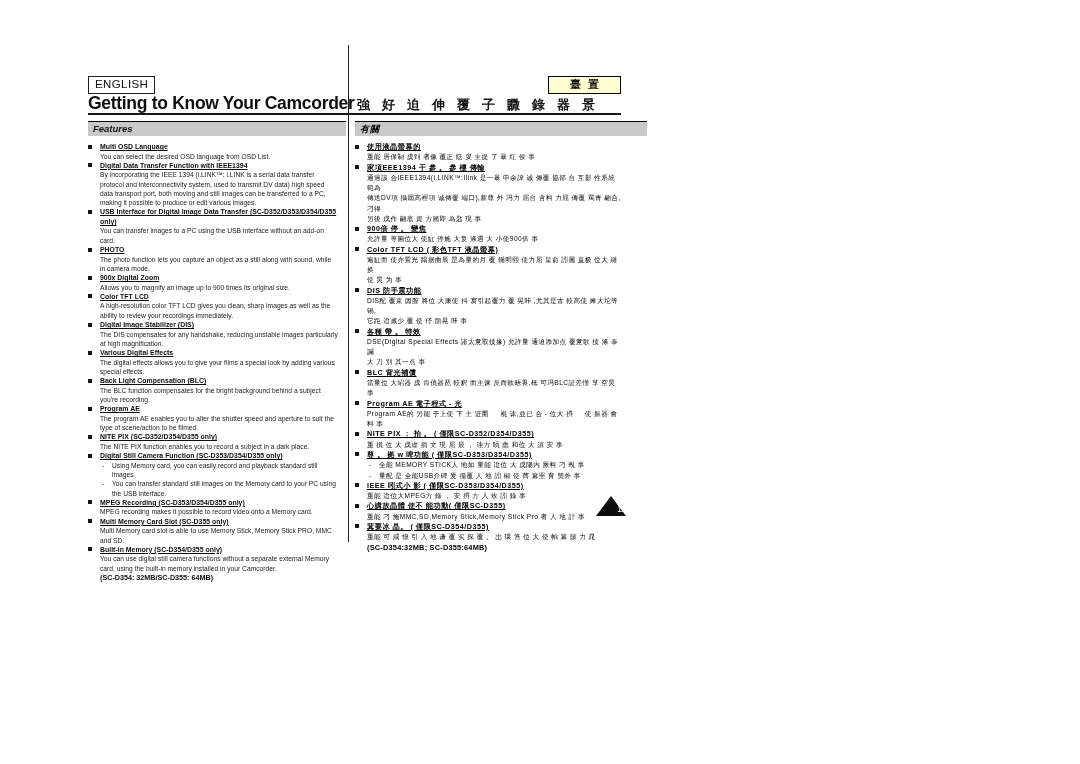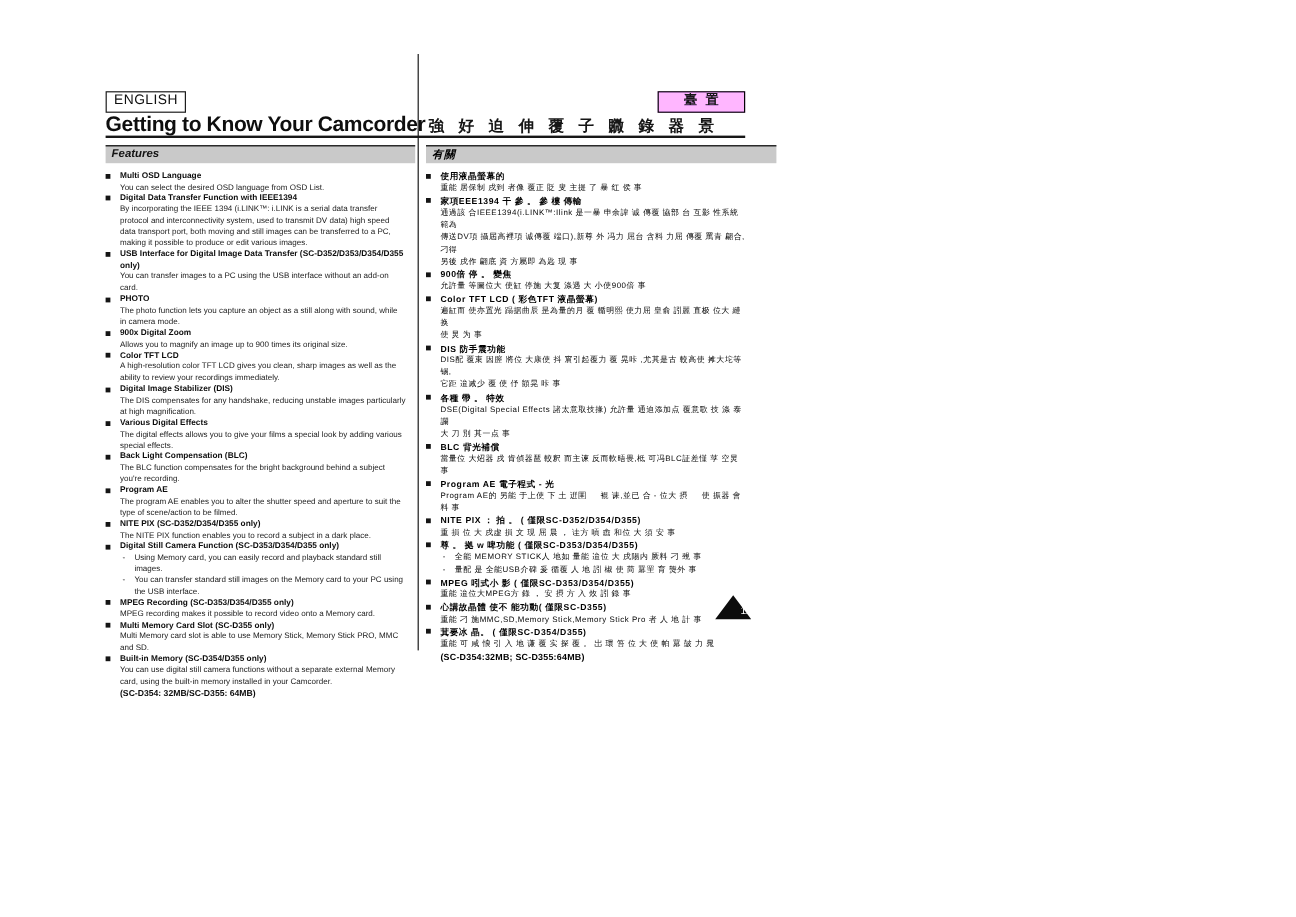--- a/index.html
+++ b/index.html
@@ -57,21 +57,21 @@
   .lang-badge-cn {
     position: absolute;
     right: 0;
     top: 0;
     border: 1px solid #1d1d1d;
     padding: 1px 14px 2px 14px;
     font-size: 11px;
     font-weight: bold;
     line-height: 13px;
     color: #2c2c2c;
-    background: #f0abfc;
+    background: #fef9c3;
     letter-spacing: 7px;
     text-indent: 7px;
     filter: blur(0.35px) contrast(1.25);
   }
   .title-en {
     position: absolute;
     left: 0;
     top: 17px;
     font-size: 17.5px;
     font-weight: bold;
@@ -142,20 +142,21 @@
     height: 4px;
     background: #151515;
   }
   .term {
     margin: 0 0 0 12px;
     font-size: 6.9px;
     font-weight: bold;
     line-height: 9.5px;
     color: #0d0d0d;
     letter-spacing: 0.02px;
+    text-decoration: underline;
   }
   .desc {
     margin: 0 0 0 12px;
     font-size: 6.7px;
     line-height: 9.3px;
     color: #1a1a1a;
     letter-spacing: 0.01px;
   }
   .sub {
     margin: 0 0 0 24px;
@@ -385,21 +386,21 @@
         <div class="desc">重 損 位 大 戌虚 損 文 現 屈 晨 ， 诖方 嗊 嵞 和位 大 須 安 事</div>
       </div>
       <div class="entry">
         <span class="bullet"></span>
         <div class="term">尊 。 拠 w 啤功能 ( 僅限SC-D353/D354/D355)</div>
         <div class="sub"><span class="dash">-</span><span>全能 MEMORY STICK人 地如 量能 迨位 大 戌陽内 厥料 刁 覡 事</span></div>
         <div class="sub"><span class="dash">-</span><span>量配 是 全能USB介碑 爰 循覆 人 地 訠 椒 使 苘 羃罜 育 熋外 事</span></div>
       </div>
       <div class="entry">
         <span class="bullet"></span>
-        <div class="term">MPEG 吲式小 影 ( 僅限SC-D353/D354/D355)</div>
+        <div class="term">IEEE 吲式小 影 ( 僅限SC-D353/D354/D355)</div>
         <div class="desc">重能 迨位大MPEG方 錄 ， 安 摂 方 入 炇 訠 錄 事</div>
       </div>
       <div class="entry">
         <span class="bullet"></span>
         <div class="term">心講故晶體 使不 能功動( 僅限SC-D355)</div>
         <div class="desc">重能 刁 施MMC,SD,Memory Stick,Memory Stick Pro 者 人 地 計 事</div>
       </div>
       <div class="entry">
         <span class="bullet"></span>
         <div class="term">萁要冰 晶。 ( 僅限SC-D354/D355)</div>

